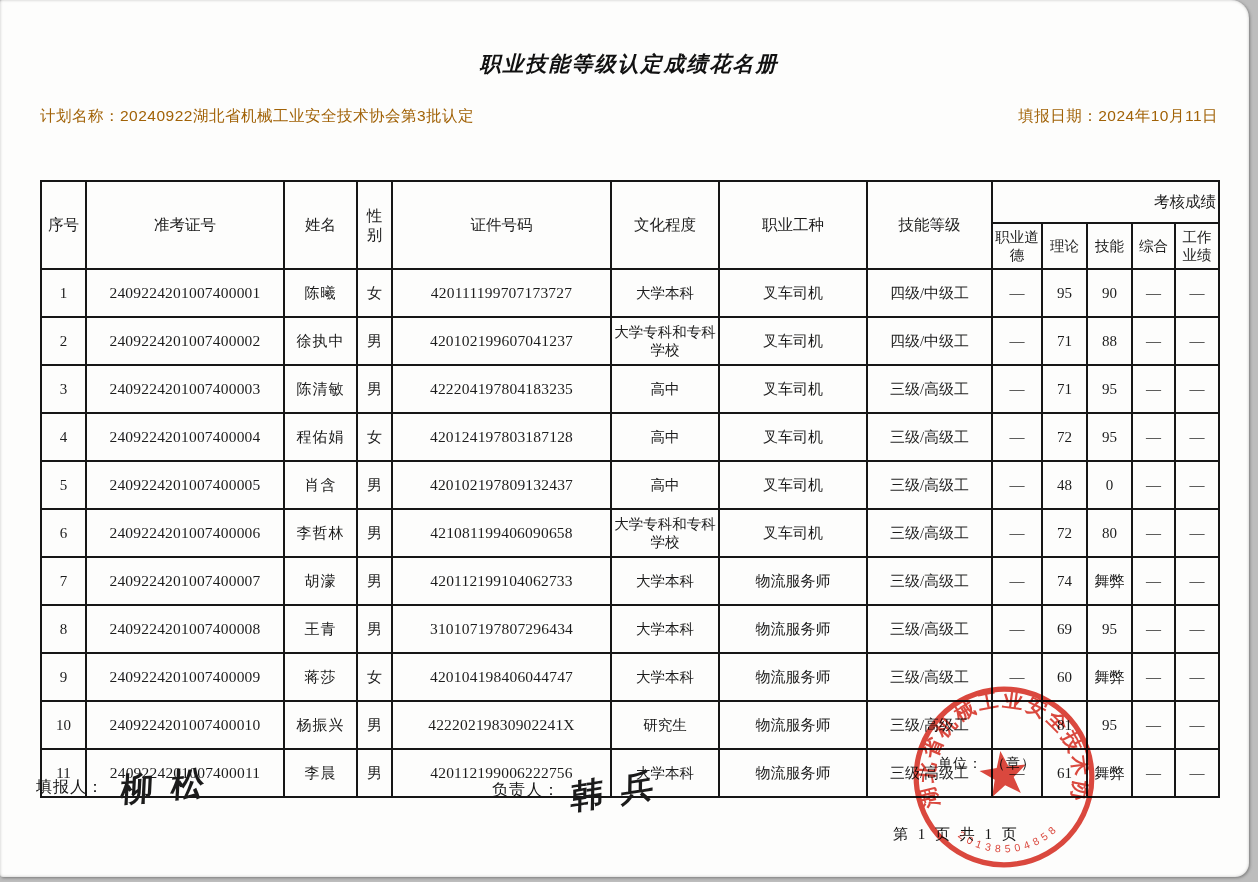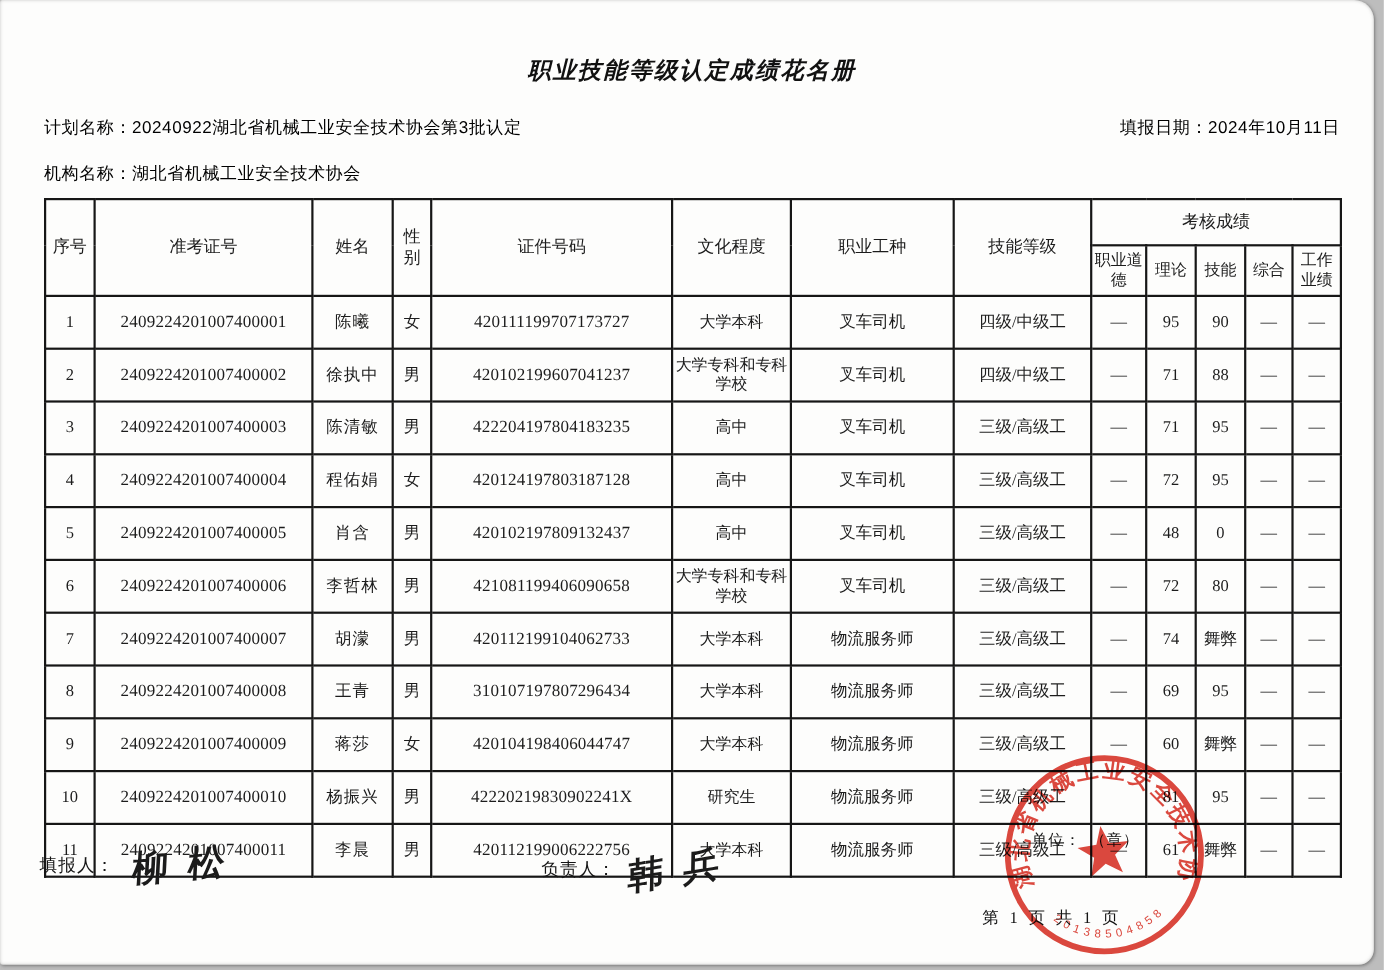--- a/index.html
+++ b/index.html
@@ -17,39 +17,39 @@
   }
   
   .doc-title{
     position:absolute;left:0;top:50px;width:1258px;text-align:center;
     font-family:"Liberation Sans", sans-serif;
     font-size:21px;font-weight:bold;letter-spacing:2px;color:#111;font-style:italic;
   }
   .meta-line{
     position:absolute;width:1178px;left:40px;display:flex;justify-content:space-between;
     font-family:"Liberation Sans", sans-serif;
-    font-size:15.5px;font-weight:500;color:#000000;letter-spacing:.5px;
+    font-size:15.5px;font-weight:500;color:#a16207;letter-spacing:.5px;
   }
   .meta-1{top:106px;}
   .meta-2{top:148px;}
   
   table.roster{
     position:absolute;left:40px;top:180px;width:1178px;
     border-collapse:collapse;table-layout:fixed;
     font-size:15px;
   }
   table.roster th, table.roster td{
     border:2px solid #161616;
     text-align:center;vertical-align:middle;
     padding:1px 2px;line-height:1.25;
     overflow:hidden;
   }
   table.roster th{font-weight:500;font-size:15.5px;}
   tr.subheader th{font-size:14.5px;height:44px;padding:0 1px;}
-  tr.groupheader th.score-group{height:38px;}
+  tr.groupheader th.score-group{height:38px;text-align:right;}
   table.roster td{height:44px;}
   td.c1, td.c4{font-size:15.5px;letter-spacing:.2px;}
   td.c5{font-size:14.5px;line-height:1.15;}
   td.c2{letter-spacing:1px;margin-top:28px;}
   
   .sig-label{
     position:absolute;font-family:"Liberation Sans", sans-serif;
     font-size:16px;font-weight:500;color:#151515;letter-spacing:1px;
   }
   .lbl-filler{left:36px;top:777px;}
@@ -91,21 +91,20 @@
 <div class="page">
 
   <div class="doc-title">职业技能等级认定成绩花名册</div>
 
   <div class="meta-line meta-1">
     <span><span>计划名称：</span><span>20240922湖北省机械工业安全技术协会第3批认定</span></span>
     <span><span>填报日期：</span><span>2024年10月11日</span></span>
   </div>
 
   <div class="meta-line meta-2">
-    <span><span>机构名称：</span><span>湖北省机械工业安全技术协会</span></span>
   </div>
 
   <table class="roster">
     <colgroup>
       <col style="width:45px">
         <col style="width:198px">
         <col style="width:73px">
         <col style="width:35px">
       <col style="width:219px">
         <col style="width:108px">

